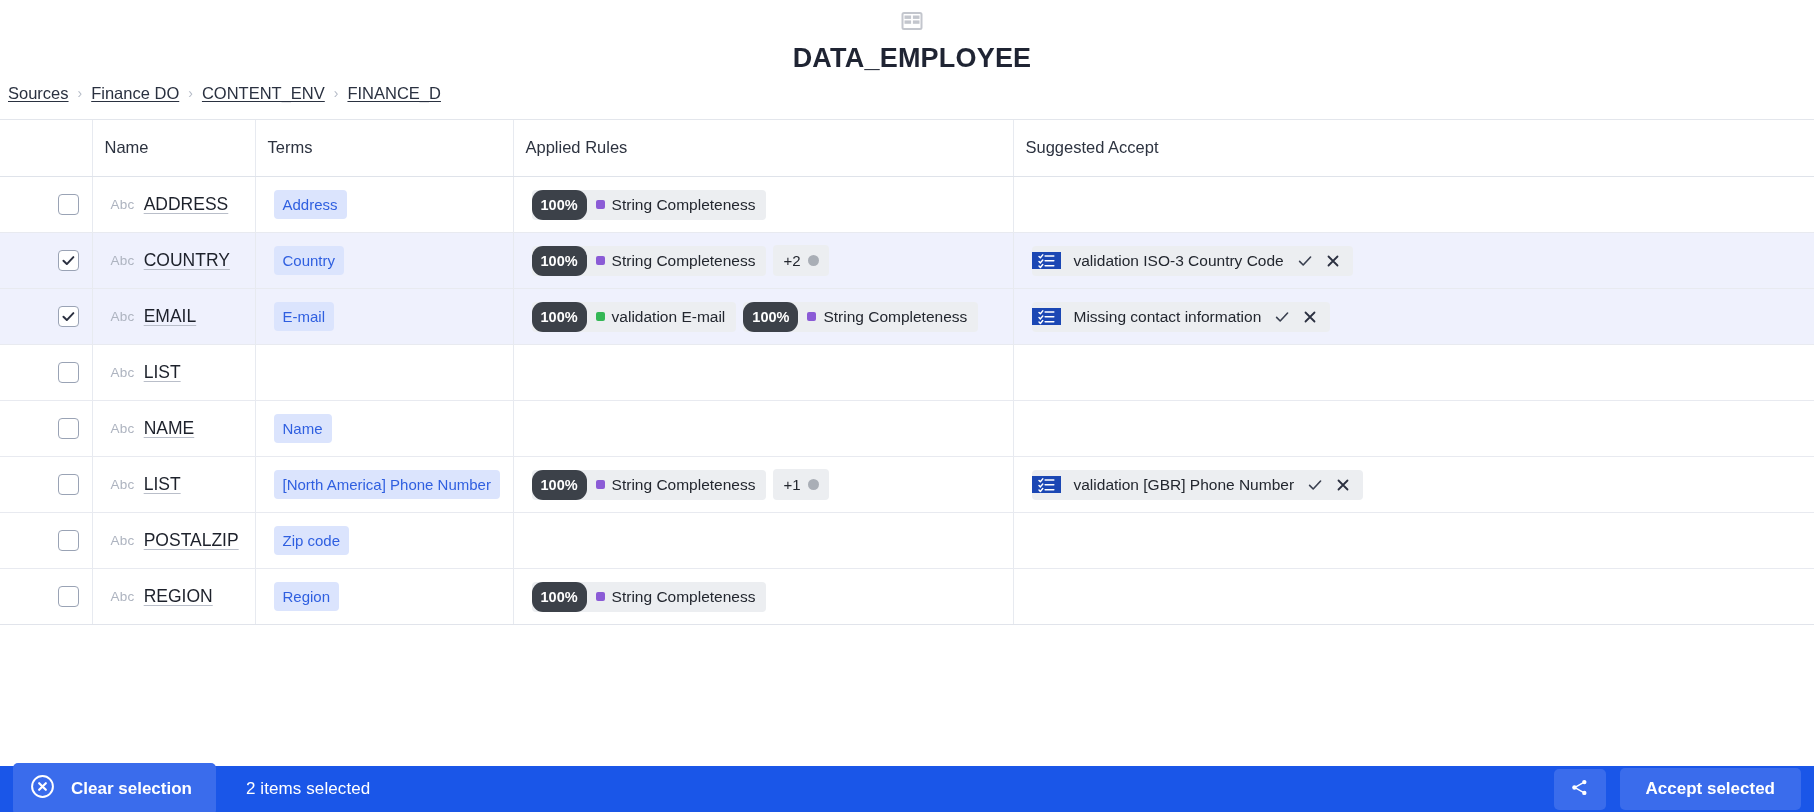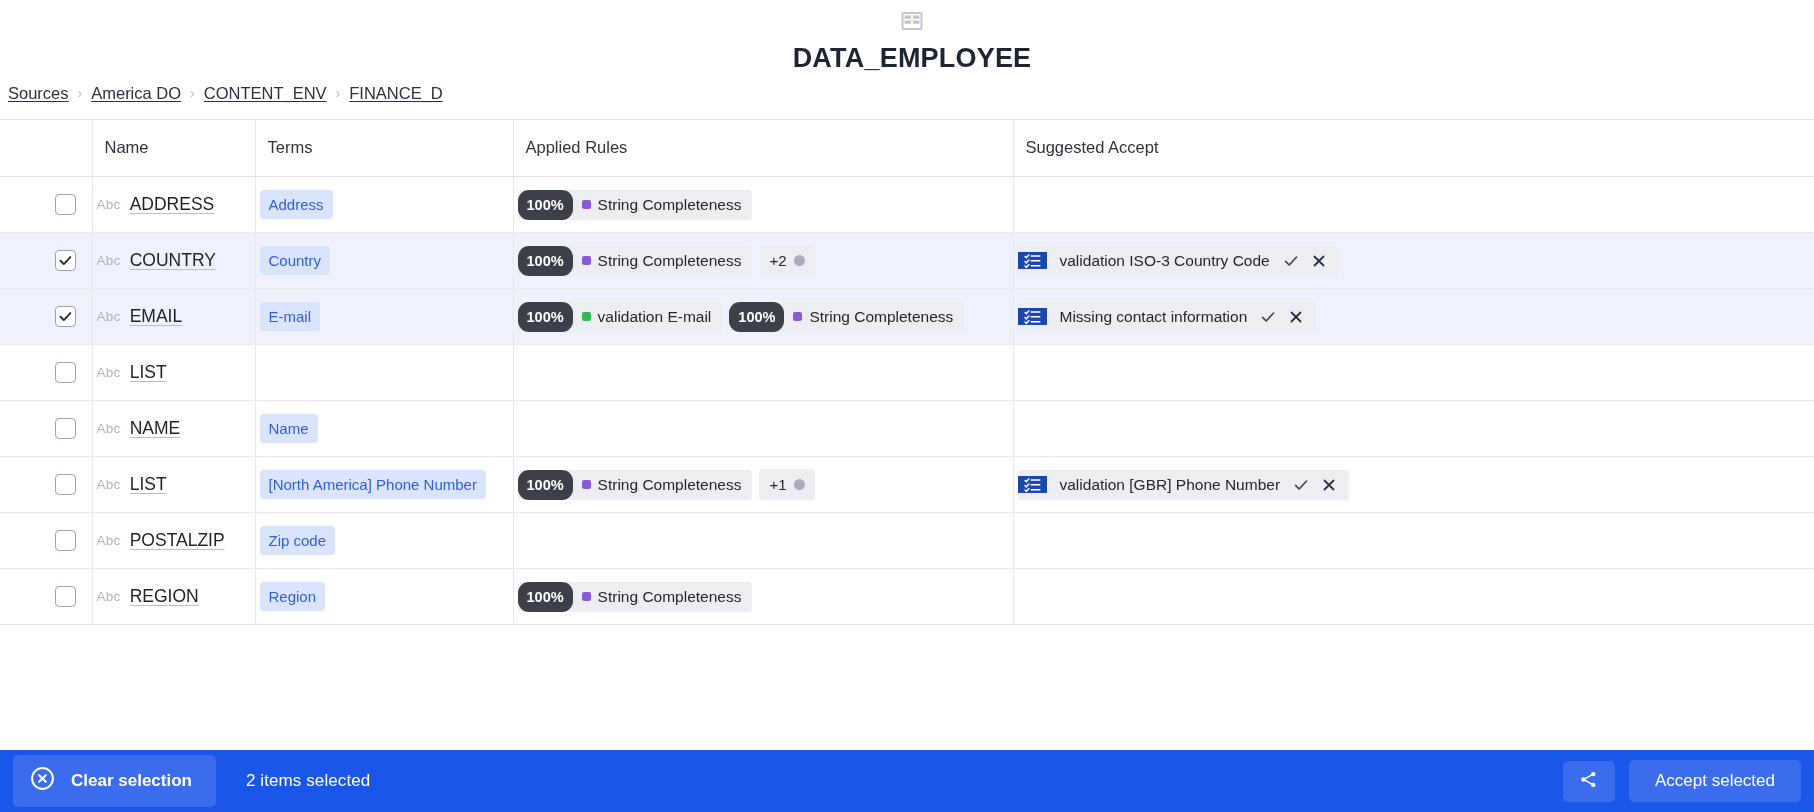--- a/index.html
+++ b/index.html
@@ -45,21 +45,21 @@
     padding: 0 12px;
   }
   thead th.nb { border-right: none; }
   thead th.c-sugg-h { border-right: none; }
 
   tbody tr { height: 56px; }
   tbody tr.selected { background: #eff1fd; }
   tbody td {
     border-bottom: 1px solid #e8eaf0;
     border-right: 1px solid #e7eaf0;
-    vertical-align: middle; padding: 0 4px;
+    vertical-align: middle; padding: 0 18px;
     font-size: 16.5px; color: #20242e;
   }
   tbody td.cell-sugg { border-right: none; }
   tbody td.cell-pad { border-right: none; border-left: none; }
   tbody tr:last-child td { border-bottom: 1px solid #e1e4eb; }
 
   
   .cbox {
     width: 21px; height: 21px; border: 1.6px solid #9aa3b5;
     border-radius: 4px; background: #fff;
@@ -122,21 +122,21 @@
     display: flex; align-items: center; white-space: nowrap;
   }
   .sugg-actions { display: flex; align-items: center; gap: 2px; padding-right: 7px; }
   .act-btn {
     width: 26px; height: 26px; display: flex; align-items: center;
     justify-content: center; cursor: pointer; border-radius: 3px;
   }
 
   
   .action-bar {
-    position: absolute; left: 0; bottom: 0; width: 1814px; height: 62px;
+    position: absolute; left: 0; bottom: 0; width: 1814px; height: 46px;
     background: #1a56e8; display: flex; align-items: center;
     padding: 0 13px; gap: 0;
   }
   .clear-btn {
     display: flex; align-items: center; gap: 16px;
     background: #3a6cec; border-radius: 5px;
     padding: 11px 24px 11px 17px; cursor: pointer;
     color: #fff; font-size: 17px; font-weight: 700;
   }
   .items-count {
@@ -144,21 +144,21 @@
     font-weight: 400; letter-spacing: .1px;
   }
   .bar-spacer { flex: 1 1 auto; }
   .icon-btn {
     width: 52px; height: 41px; background: #3a6cec; border-radius: 5px;
     display: flex; align-items: center; justify-content: center;
     cursor: pointer; margin-right: 14px;
   }
   .bar-btn {
     background: #3a6cec; border-radius: 5px; color: #fff;
-    font-size: 17px; font-weight: 400; padding: 11px 26px;
+    font-size: 17px; font-weight: 700; padding: 11px 26px;
     cursor: pointer; margin-right: 14px; white-space: nowrap;
   }
   .bar-btn:last-child { margin-right: 0; }
 </style>
 </head>
 <body>
 
 <div class="page">
 
   <div class="page-header">
@@ -170,21 +170,21 @@
           <rect x="11.9" y="5.5" width="6.6" height="3.4" fill="#c3c6cd"></rect>
           <rect x="3.5" y="10.4" width="6.6" height="3.4" fill="#c3c6cd"></rect>
           <rect x="11.9" y="10.4" width="6.6" height="3.4" fill="#c3c6cd"></rect>
         </svg>
       </span>
       <h1 class="page-title">DATA_EMPLOYEE</h1>
     </div>
     <nav class="breadcrumb">
       <span class="crumb">Sources</span>
       <span class="crumb-sep">›</span>
-      <span class="crumb">America DO</span>
+      <span class="crumb">Finance DO</span>
       <span class="crumb-sep">›</span>
       <span class="crumb">CONTENT_ENV</span>
       <span class="crumb-sep">›</span>
       <span class="crumb">FINANCE_D</span>
     </nav>
   </div>
 
   <div class="table-wrap">
     <table class="grid">
       <colgroup>

